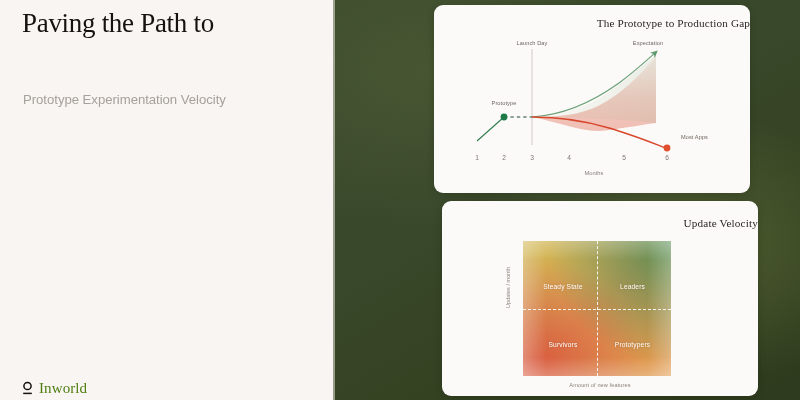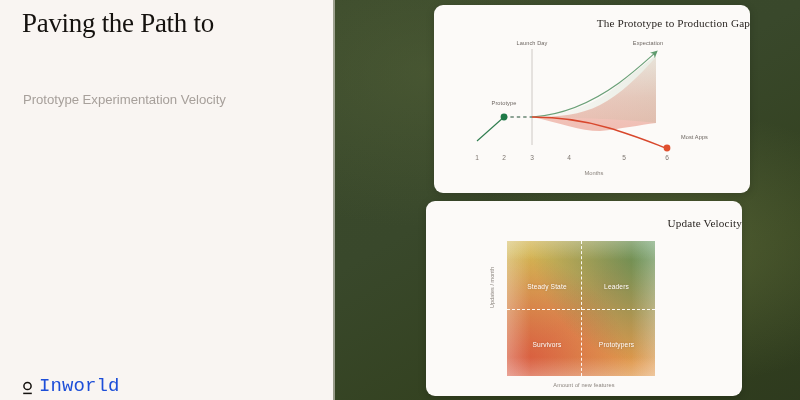--- a/index.html
+++ b/index.html
@@ -35,22 +35,22 @@
   .b-sub {
     font-size:13.2px; color:#a7a09b; line-height:1.33;
     letter-spacing:-0.05px; margin-top:1px;
   }
   #logo {
     position:absolute; left:22px; bottom:3px;
     display:flex; align-items:flex-end; gap:6px;
   }
   #logo .mark { display:block; margin-bottom:1px; }
   #logo .wordmark {
-    font-family:Liberation Mono, monospace;
-    font-size:19px; color:#1d4ed8; letter-spacing:0.1px;
+    font-family:Liberation Serif, serif;
+    font-size:15px; color:#4d7c0f; letter-spacing:0.1px;
   }
 
   
   #stage {
     position:relative; width:492px; height:400px; flex:0 0 492px;
     background:
       radial-gradient(ellipse 70% 55% at 72% 62%, rgba(120,132,74,0.42), rgba(120,132,74,0) 62%),
       radial-gradient(ellipse 80% 60% at 20% 18%, rgba(96,110,62,0.35), rgba(96,110,62,0) 65%),
       linear-gradient(150deg,#3b4a2c 0%,#39482b 40%,#33411f 72%,#2e3a1e 100%);
     overflow:hidden;
@@ -64,21 +64,21 @@
     background:#e9e4de; opacity:.55; z-index:6;
   }
 
   .card {
     position:absolute;
     background:#fcfaf8;
     border-radius:9px;
     box-shadow:0 2px 9px rgba(0,0,0,0.18);
   }
   #card1 { left:101px; top:5px; width:316px; height:188px; }
-  #card2 { left:93px; top:201px; width:316px; height:195px; }
+  #card2 { left:109px; top:201px; width:316px; height:195px; }
 
   .card-title {
     position:absolute; left:0; right:0; text-align:right;
     font-family:"Liberation Serif", serif;
     font-size:11.2px; color:#2b2623; letter-spacing:0.15px;margin-left:25px;
   }
   #card1 .card-title { top:12px; }
   #card2 .card-title { top:16px; }
 
   svg { display:block; }

